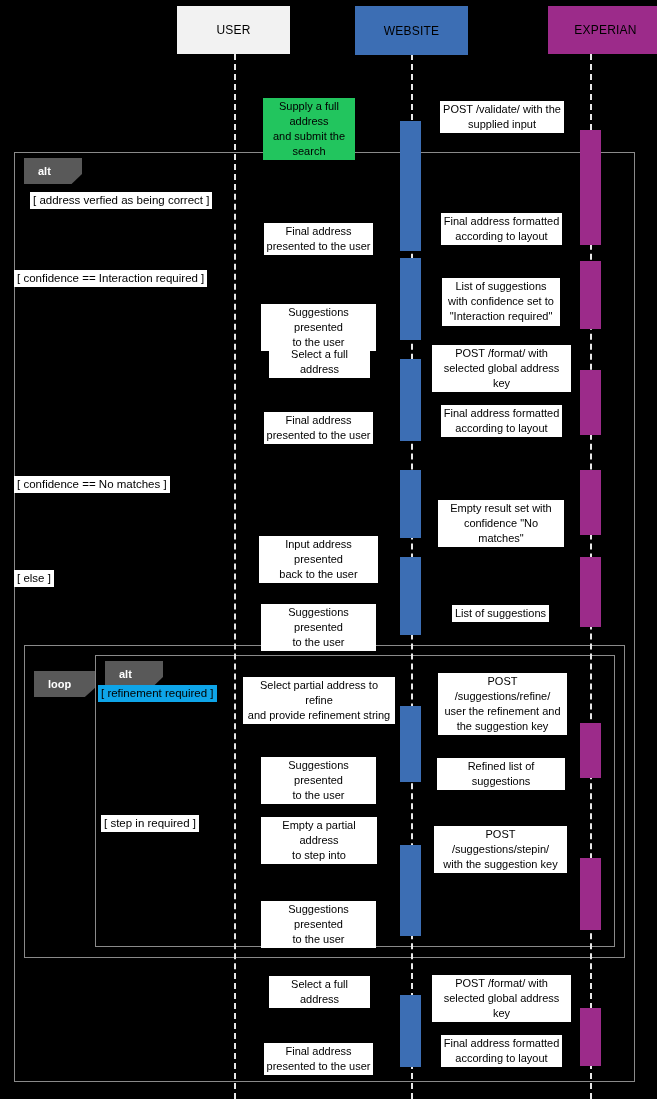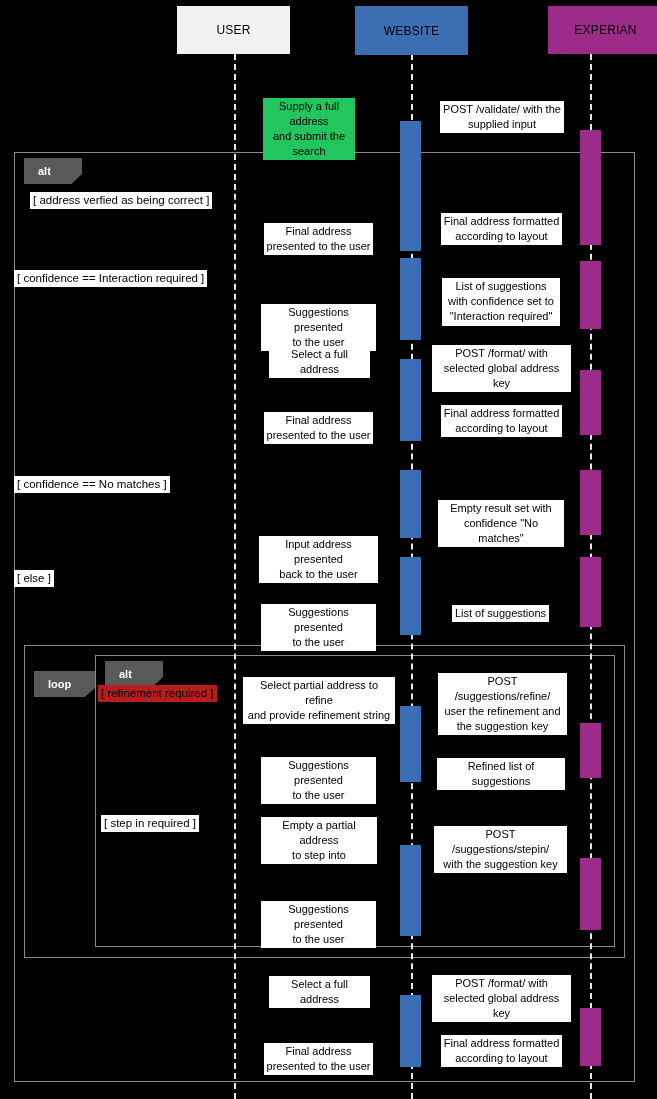--- a/index.html
+++ b/index.html
@@ -117,21 +117,21 @@
     <div class="participant" style="left: 355px; top: 6px; width: 113px; height: 49px; background: rgb(60, 110, 180); color: rgb(0, 0, 0);">
       <span>WEBSITE</span>
     </div>
     <div class="participant" style="left: 533px; top: 6px; width: 115px; height: 48px; background: rgb(156, 43, 138); color: rgb(0, 0, 0); margin-left: 15px;">
       <span>EXPERIAN</span>
     </div>
     <div class="guard" style="left: 14px; top: 192px; background: rgb(255, 255, 255); color: rgb(0, 0, 0); margin-left: 16px;">[ address verfied as being correct ]</div>
     <div class="guard" style="left: 14px; top: 270px; background: rgb(255, 255, 255); color: rgb(0, 0, 0);">[ confidence == Interaction required ]</div>
     <div class="guard" style="left: 14px; top: 476px; background: rgb(255, 255, 255); color: rgb(0, 0, 0);">[ confidence == No matches ]</div>
     <div class="guard" style="left: 14px; top: 570px; background: rgb(255, 255, 255); color: rgb(0, 0, 0);">[ else ]</div>
-    <div class="guard" style="left: 98px; top: 685px; background: #b91c1c; color: rgb(0, 0, 0);">[ refinement required ]</div>
+    <div class="guard" style="left: 98px; top: 685px; background: #0ea5e9; color: rgb(0, 0, 0);">[ refinement required ]</div>
     <div class="guard" style="left: 101px; top: 815px; background: rgb(255, 255, 255); color: rgb(0, 0, 0);">[ step in required ]</div>
     <div class="msg" style="left: 263px; top: 98px; width: 92px; min-height: 32px; background: #22c55e; color: rgb(0, 0, 0);">Supply a full address
 and submit the search</div>
     <div class="msg" style="left: 440px; top: 101px; width: 124px; min-height: 32px; background: rgb(255, 255, 255); color: rgb(0, 0, 0);">POST /validate/ with the
 supplied input</div>
     <div class="msg" style="left: 441px; top: 213px; width: 121px; min-height: 32px; background: rgb(255, 255, 255); color: rgb(0, 0, 0);">Final address formatted
 according to layout</div>
     <div class="msg" style="left: 264px; top: 223px; width: 109px; min-height: 32px; background: rgb(255, 255, 255); color: rgb(0, 0, 0);">Final address
 presented to the user</div>
     <div class="msg" style="left: 442px; top: 278px; width: 118px; min-height: 48px; background: rgb(255, 255, 255); color: rgb(0, 0, 0);">List of suggestions

